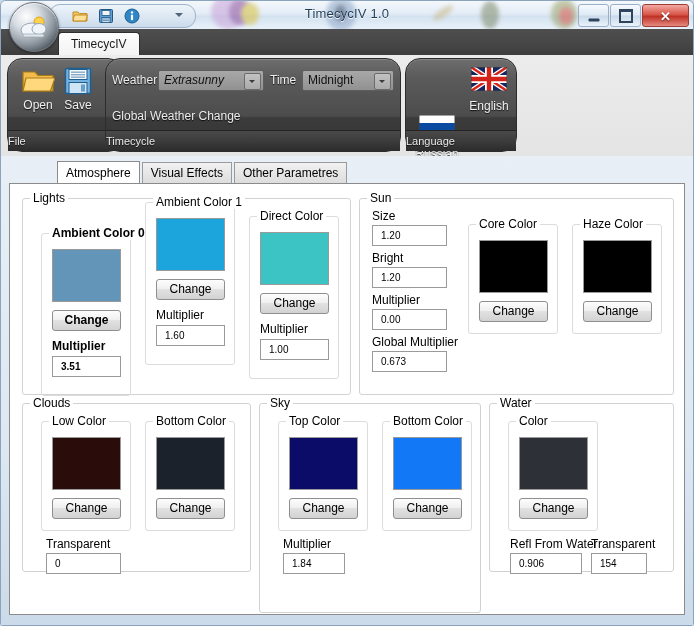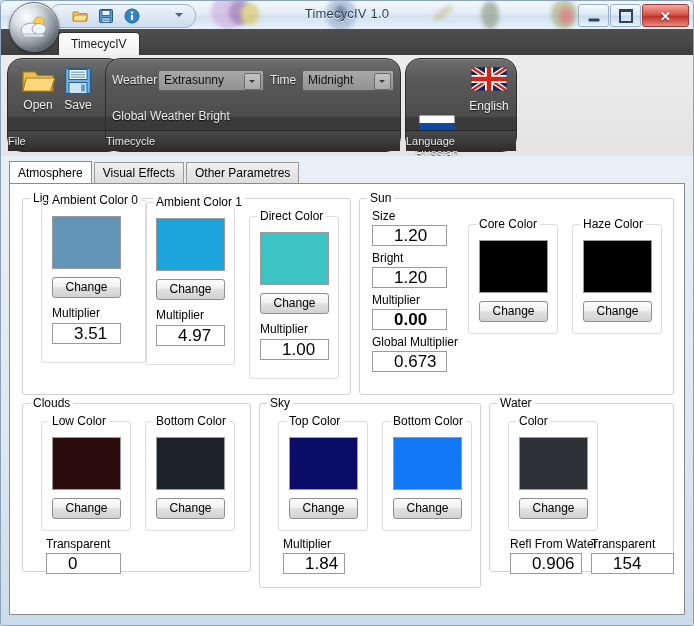--- a/index.html
+++ b/index.html
@@ -145,21 +145,21 @@
   }
   .tabstrip{position:absolute;left:8px;top:6px;height:22px;}
   .ctab{
     position:relative;float:left;height:22px;padding:0 8px;margin-right:2px;
     font-size:12px;color:#000;line-height:21px;box-sizing:border-box;
     border:1px solid #9a9a9a;border-bottom:none;
     background:linear-gradient(180deg,#f1f1f1 0%,#dcdcdc 100%);
     cursor:pointer;
   }
   .ctab.active{
-    background:#fff;border-color:#8b8b8b;height:24px;line-height:23px;top:-1px;
+    background:#fff;border-color:#8b8b8b;height:24px;line-height:23px;top:-1px;margin-left:48px;
   }
   .tabpage{
     position:absolute;left:8px;top:27px;right:8px;bottom:10px;
     background:#fff;border:1px solid #8b8b8b;box-sizing:border-box;
   }
 
   
   .gb{
     position:absolute;border:1px solid #d2d2d2;border-radius:3px;box-sizing:border-box;
   }
@@ -171,21 +171,21 @@
   .swatch{position:absolute;border:1px solid #9a9a9a;box-sizing:border-box;}
   .btnsm{
     position:absolute;height:21px;box-sizing:border-box;
     background:linear-gradient(180deg,#fdfdfd 0%,#f0f0f0 45%,#e2e2e2 48%,#d2d2d2 100%);
     border:1px solid #8f8f8f;border-radius:3px;
     font-size:12px;color:#000;text-align:center;line-height:19px;cursor:pointer;
   }
   .fld{
     position:absolute;height:21px;box-sizing:border-box;
     background:#fff;border:1px solid #9a9a9a;
-    font-size:17px;color:#000;line-height:19px;padding-left:21px;
+    font-size:10px;color:#000;line-height:19px;padding-left:8px;
     overflow:hidden;white-space:nowrap;cursor:text;
   }
   .lbl{position:absolute;font-size:12px;color:#000000;white-space:nowrap;}
 </style>
 </head>
 <body>
 
 <div class="app">
 
   <div class="titlebar">
@@ -275,30 +275,30 @@
           <rect x="5" y="15.5" width="18" height="11" fill="#cfe5f6" stroke="#1d5f91" stroke-width="1"></rect>
           <rect x="17" y="17.5" width="4" height="7" fill="#6b9ec6"></rect>
         </svg>
         <span class="bl">Save</span>
       </div>
       <div class="gfooter">File</div>
     </div>
 
     <div class="rgroup" style="left:104px;width:296px;">
       <div class="rlabel" style="left:6px;top:14px;">Weather</div>
-      <div class="rcombo" style="left:52px;top:11px;width:106px;">
+      <div class="rcombo" style="left:52px;top:11px;width:106px;font-style:italic;">
         <span class="txt">Extrasunny</span>
         <span class="btn"></span>
       </div>
       <div class="rlabel" style="left:164px;top:14px;">Time</div>
       <div class="rcombo" style="left:196px;top:11px;width:92px;">
         <span class="txt">Midnight</span>
         <span class="btn"></span>
       </div>
-      <div class="rlabel" style="left:6px;top:50px;">Global Weather Bright</div>
+      <div class="rlabel" style="left:6px;top:50px;">Global Weather Change</div>
       <div class="gfooter">Timecycle</div>
     </div>
 
     <div class="rgroup" style="left:404px;width:112px;">
       <div class="flagbtn" style="left:2px;margin-top:48px;">
         <svg viewBox="0 0 36 24" width="36" height="24">
           <rect x="0" y="0" width="36" height="8" fill="#ffffff"></rect>
           <rect x="0" y="8" width="36" height="8" fill="#0a4aa0"></rect>
           <rect x="0" y="16" width="36" height="8" fill="#d42318"></rect>
           <rect x="0" y="0" width="36" height="24" fill="none" stroke="#444" stroke-width="1"></rect>
@@ -326,34 +326,34 @@
       <div class="ctab active">Atmosphere</div>
       <div class="ctab">Visual Effects</div>
       <div class="ctab">Other Parametres</div>
     </div>
 
     <div class="tabpage">
 
       <div class="gb" style="left:12px;top:14px;width:329px;height:197px;">
         <span class="cap">Lights</span>
 
-        <div class="gb inner" style="left:18px;top:1px;width:106px;height:163px;">
+        <div class="gb inner" style="left:18px;top:34px;width:90px;height:163px;font-weight:bold;">
           <span class="cap">Ambient Color 0</span>
           <div class="swatch" style="left:10px;top:15px;width:69px;height:53px;background:#6395b8;"></div>
           <div class="btnsm" style="left:10px;top:76px;width:69px;">Change</div>
           <span class="lbl" style="left:10px;top:105px;">Multiplier</span>
           <div class="fld" style="left:10px;top:122px;width:69px;">3.51</div>
         </div>
 
         <div class="gb inner" style="left:122px;top:3px;width:90px;height:163px;">
           <span class="cap">Ambient Color 1</span>
           <div class="swatch" style="left:10px;top:15px;width:69px;height:53px;background:#1ba5dc;"></div>
           <div class="btnsm" style="left:10px;top:76px;width:69px;">Change</div>
           <span class="lbl" style="left:10px;top:105px;">Multiplier</span>
-          <div class="fld" style="left:10px;top:122px;width:69px;">4.97</div>
+          <div class="fld" style="left:10px;top:122px;width:69px;">1.60</div>
         </div>
 
         <div class="gb inner" style="left:226px;top:17px;width:90px;height:163px;">
           <span class="cap">Direct Color</span>
           <div class="swatch" style="left:10px;top:15px;width:69px;height:53px;background:#3cc3c3;"></div>
           <div class="btnsm" style="left:10px;top:76px;width:69px;">Change</div>
           <span class="lbl" style="left:10px;top:105px;">Multiplier</span>
           <div class="fld" style="left:10px;top:122px;width:69px;">1.00</div>
         </div>
       </div>
@@ -361,21 +361,21 @@
       <div class="gb" style="left:349px;top:14px;width:315px;height:197px;">
         <span class="cap">Sun</span>
 
         <span class="lbl" style="left:12px;top:10px;">Size</span>
         <div class="fld" style="left:12px;top:26px;width:75px;">1.20</div>
 
         <span class="lbl" style="left:12px;top:52px;">Bright</span>
         <div class="fld" style="left:12px;top:68px;width:75px;">1.20</div>
 
         <span class="lbl" style="left:12px;top:94px;">Multiplier</span>
-        <div class="fld" style="left:12px;top:110px;width:75px;font-weight:bold;">0.00</div>
+        <div class="fld" style="left:12px;top:110px;width:75px;">0.00</div>
 
         <span class="lbl" style="left:12px;top:136px;">Global Multiplier</span>
         <div class="fld" style="left:12px;top:152px;width:75px;">0.673</div>
 
         <div class="gb inner" style="left:108px;top:25px;width:90px;height:110px;">
           <span class="cap">Core Color</span>
           <div class="swatch" style="left:10px;top:15px;width:69px;height:53px;background:#000000;"></div>
           <div class="btnsm" style="left:10px;top:76px;width:69px;">Change</div>
         </div>
 
@@ -398,21 +398,21 @@
         <div class="gb inner" style="left:122px;top:17px;width:90px;height:110px;">
           <span class="cap">Bottom Color</span>
           <div class="swatch" style="left:10px;top:15px;width:69px;height:53px;background:#1b222b;"></div>
           <div class="btnsm" style="left:10px;top:76px;width:69px;">Change</div>
         </div>
 
         <span class="lbl" style="left:23px;top:133px;">Transparent</span>
         <div class="fld" style="left:23px;top:149px;width:75px;">0</div>
       </div>
 
-      <div class="gb" style="left:249px;top:219px;width:222px;height:185px;">
+      <div class="gb" style="left:249px;top:219px;width:222px;height:210px;">
         <span class="cap">Sky</span>
 
         <div class="gb inner" style="left:18px;top:17px;width:90px;height:110px;">
           <span class="cap">Top Color</span>
           <div class="swatch" style="left:10px;top:15px;width:69px;height:53px;background:#0b0b68;"></div>
           <div class="btnsm" style="left:10px;top:76px;width:69px;">Change</div>
         </div>
 
         <div class="gb inner" style="left:122px;top:17px;width:90px;height:110px;">
           <span class="cap">Bottom Color</span>
@@ -430,18 +430,18 @@
         <div class="gb inner" style="left:18px;top:17px;width:90px;height:110px;">
           <span class="cap">Color</span>
           <div class="swatch" style="left:10px;top:15px;width:69px;height:53px;background:#2d3137;"></div>
           <div class="btnsm" style="left:10px;top:76px;width:69px;">Change</div>
         </div>
 
         <span class="lbl" style="left:20px;top:133px;">Refl From Water</span>
         <div class="fld" style="left:20px;top:149px;width:72px;">0.906</div>
 
         <span class="lbl" style="left:101px;top:133px;">Transparent</span>
-        <div class="fld" style="left:101px;top:149px;width:83px;">154</div>
+        <div class="fld" style="left:101px;top:149px;width:56px;">154</div>
       </div>
 
     </div>
   </div>
 </div>
 
 </body></html>

